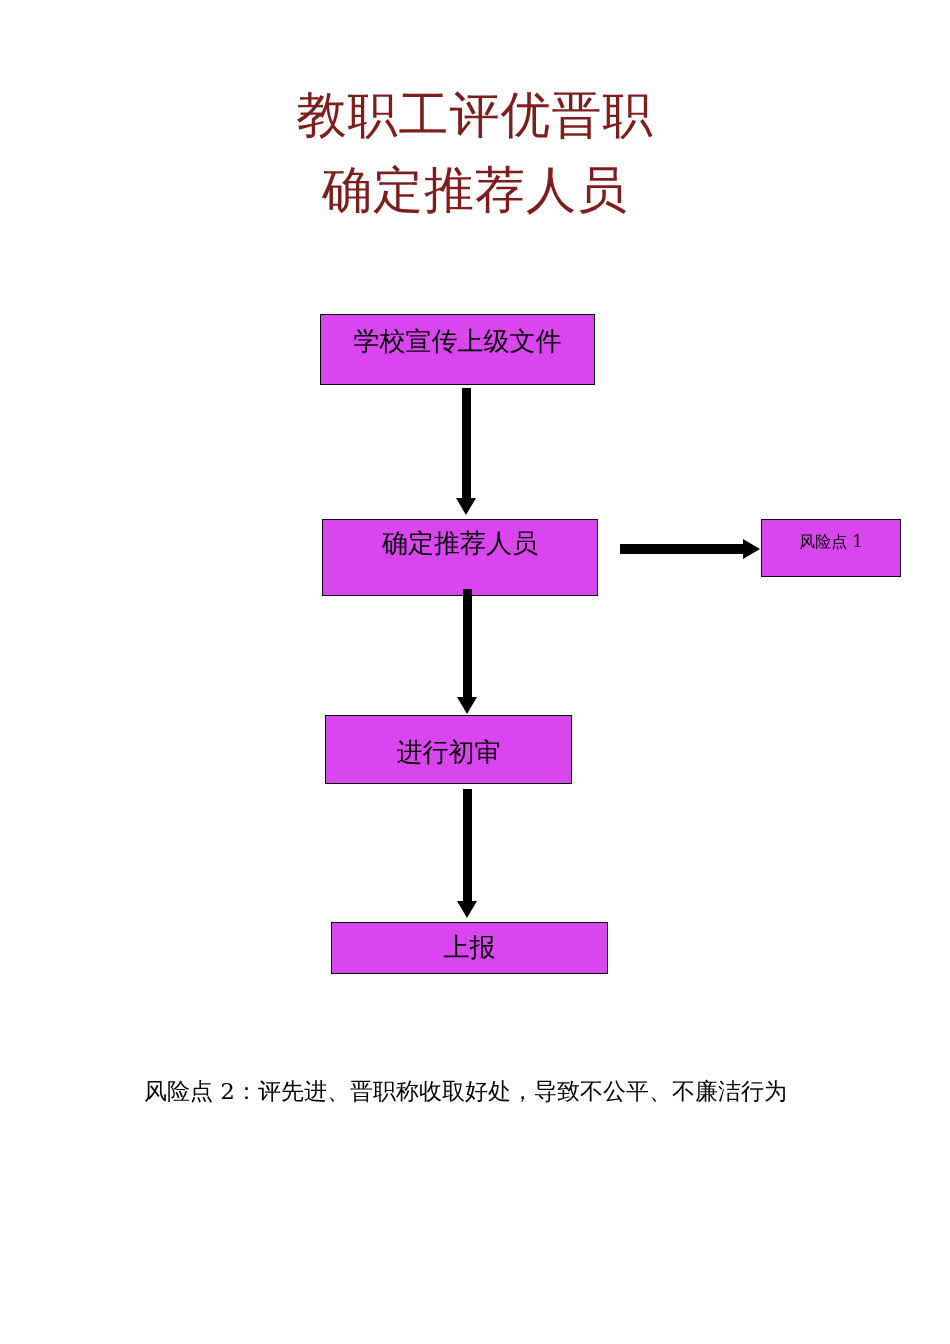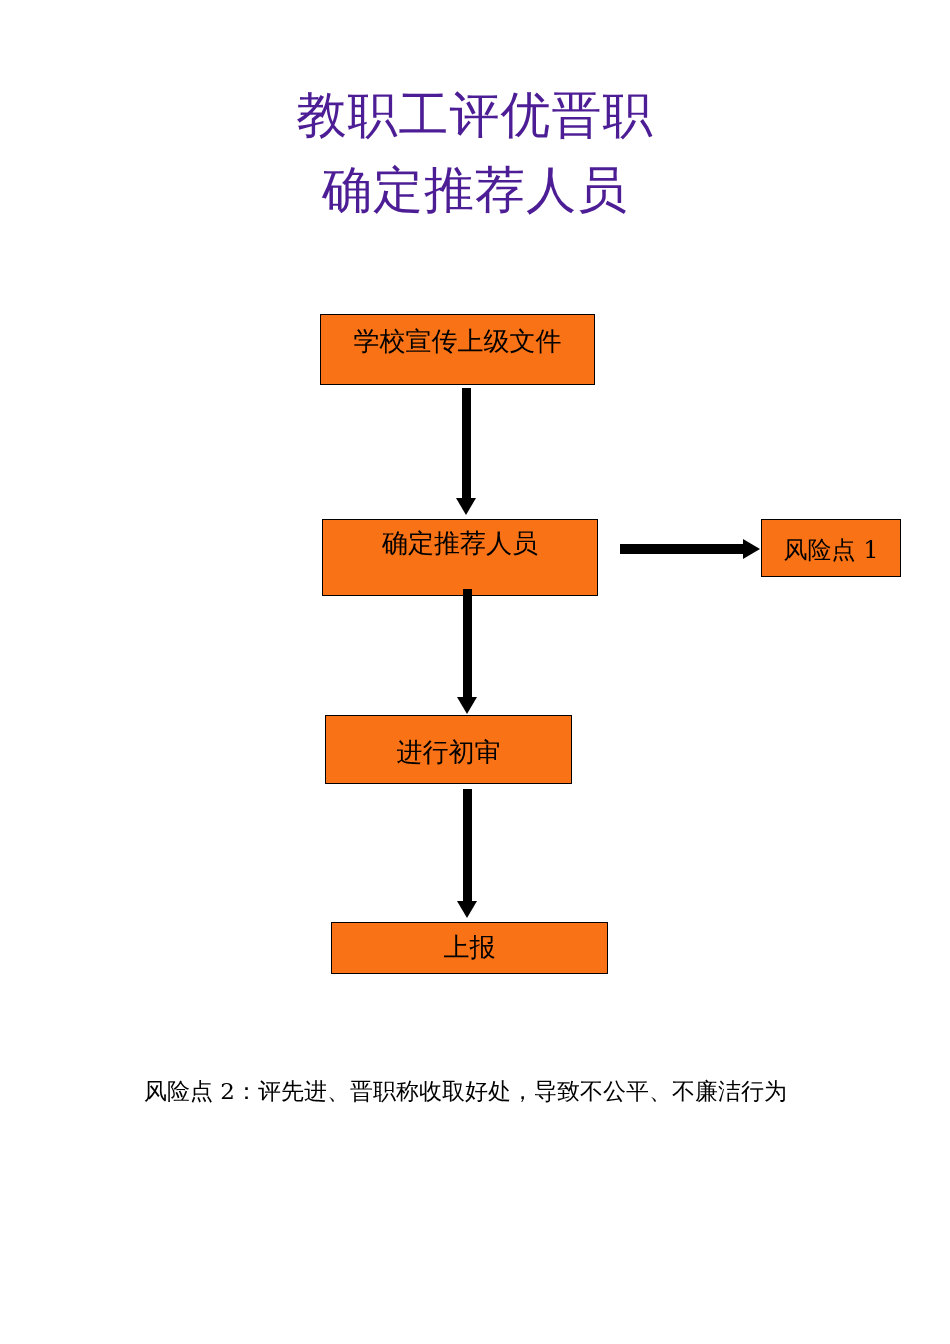--- a/index.html
+++ b/index.html
@@ -27,29 +27,29 @@
     left: 0;
     top: 78px;
     width: 950px;
     text-align: center;
   }
   .title-line {
     font-family: "DejaVu Serif", "Liberation Serif", serif;
     font-size: 50px;
     line-height: 75px;
     letter-spacing: 1px;
-    color: #4c1d95;
+    color: #7f1d1d;
     white-space: nowrap;
   }
 
   
   .flow-box {
     position: absolute;
     border: 1.6px solid #000000;
-    background: #f97316;
+    background: #d946ef;
     box-sizing: border-box;
   }
   .flow-box .box-label {
     display: block;
     width: 100%;
     text-align: center;
     font-family: "DejaVu Serif", "Liberation Serif", serif;
     font-size: 26px;
     line-height: 30px;
     color: #000;
@@ -59,23 +59,22 @@
   #box-notice      { left: 320px; top: 314px; width: 275px; height: 71px; padding-top: 11px; }
   #box-recommend   { left: 322px; top: 519px; width: 276px; height: 77px; padding-top: 8px; }
   #box-review      { left: 325px; top: 715px; width: 247px; height: 69px; padding-top: 21px; }
   #box-report      { left: 331px; top: 922px; width: 277px; height: 52px; padding-top: 9px; }
 
   #box-risk {
     left: 761px; top: 519px; width: 140px; height: 58px;
     padding-top: 7px;
   }
   #box-risk .box-label {
-    font-size: 24px;
+    font-size: 16px;
     line-height: 30px;
-    margin-top: 8px;
   }
 
   
   .arrow-v {
     position: absolute;
     width: 0;
     height: 0;
   }
   .arrow-v .shaft {
     position: absolute;

